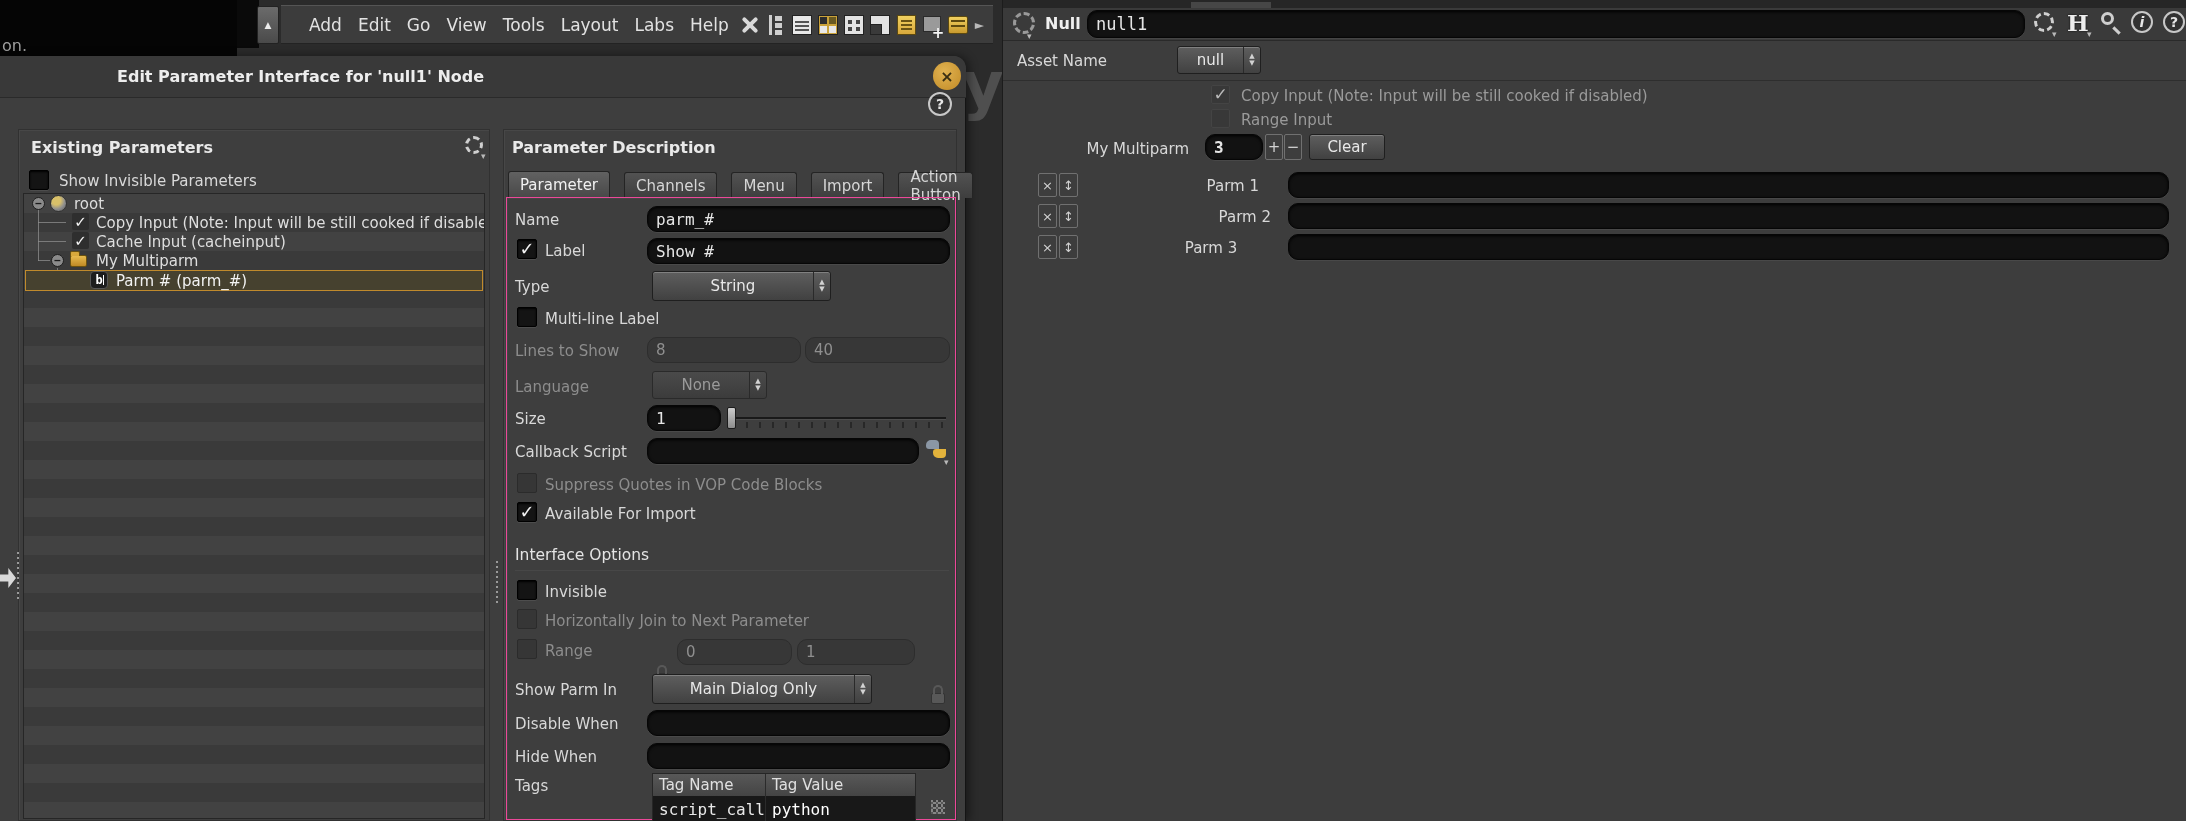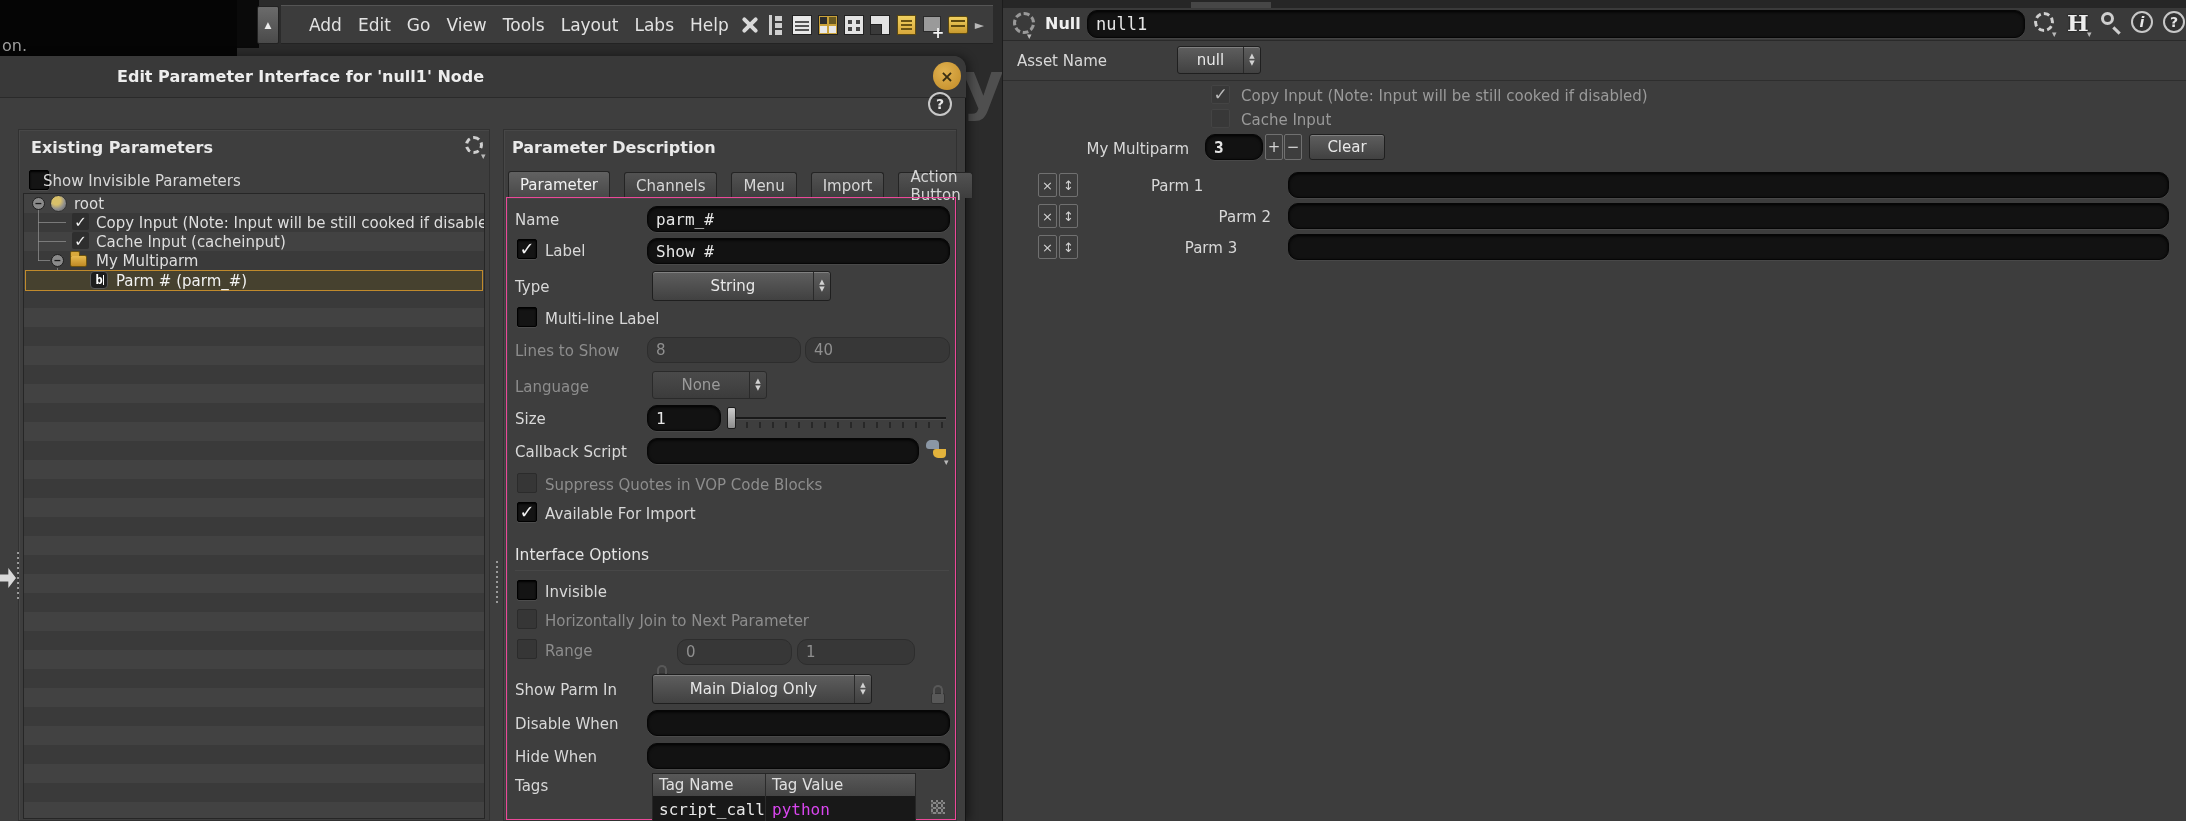--- a/index.html
+++ b/index.html
@@ -154,31 +154,31 @@
           <i>▲</i>
           <i>▼</i>
         </span>
     </div>
     <div class="abs sep-h" style="left:0;top:80px;width:1184px;"></div>
 
     <div class="abs cb subtle" style="left:208px;top:85px;width:19px;height:19px;font-size:17px;">✓</div>
     <div class="abs lbl dis" style="left:238px;top:87px;color:#9a9a9a;">Copy Input (Note: Input will be still cooked if disabled)</div>
 
     <div class="abs cb subtle" style="left:208px;top:109px;width:19px;height:19px;"></div>
-    <div class="abs lbl dis" style="left:238px;top:111px;color:#9a9a9a;">Cache Input</div>
+    <div class="abs lbl dis" style="left:238px;top:111px;color:#9a9a9a;">Range Input</div>
 
     <div class="abs lbl" style="left:38px;top:140px;width:148px;text-align:right;">My Multiparm</div>
     <div class="abs fld" style="left:202px;top:134px;width:58px;height:26px;font-weight:bold;">3</div>
     <div class="abs sqbtn" style="left:262px;top:134px;width:18px;height:26px;font-size:15px;">+</div>
     <div class="abs sqbtn" style="left:281px;top:134px;width:18px;height:26px;font-size:15px;">−</div>
     <div class="abs btn" style="left:306px;top:134px;width:76px;height:26px;">Clear</div>
 
     <div class="abs sqbtn" style="left:35px;top:173px;width:19px;height:24px;">×</div>
     <div class="abs sqbtn" style="left:56px;top:173px;width:19px;height:24px;">↕</div>
-    <div class="abs lbl" style="left:148px;top:177px;width:120px;text-align:left;">Parm 1</div>
+    <div class="abs lbl" style="left:136px;top:177px;width:120px;text-align:right;">Parm 1</div>
     <div class="abs fld" style="left:285px;top:172px;width:881px;height:26px;"></div>
 
     <div class="abs sqbtn" style="left:35px;top:204px;width:19px;height:24px;">×</div>
     <div class="abs sqbtn" style="left:56px;top:204px;width:19px;height:24px;">↕</div>
     <div class="abs lbl" style="left:148px;top:208px;width:120px;text-align:right;">Parm 2</div>
     <div class="abs fld" style="left:285px;top:203px;width:881px;height:26px;"></div>
 
     <div class="abs sqbtn" style="left:35px;top:235px;width:19px;height:24px;">×</div>
     <div class="abs sqbtn" style="left:56px;top:235px;width:19px;height:24px;">↕</div>
     <div class="abs lbl" style="left:148px;top:239px;width:120px;text-align:center;">Parm 3</div>
@@ -191,21 +191,21 @@
       <div class="abs" style="left:117px;top:11px;font-weight:bold;font-size:16px;color:#ededed;">Edit Parameter Interface for 'null1' Node</div>
       <div class="abs" style="left:933px;top:6px;width:28px;height:28px;border-radius:50%;background:radial-gradient(circle at 40% 35%,#e2b351,#c08a26);display:flex;align-items:center;justify-content:center;color:#3a2f12;font-weight:bold;font-size:16px;">×</div>
     </div>
     <div class="abs circ" style="left:928px;top:36px;width:24px;height:24px;">?</div>
 
     <div class="abs groupbox" style="left:18px;top:73px;width:472px;height:692px;">
       <div class="abs lbl bold" style="left:12px;top:8px;">Existing Parameters</div>
       <div class="abs gear" style="left:446px;top:6px;width:18px;height:18px;"></div>
       <i class="abs caret" style="left:462px;top:22px;">▾</i>
       <div class="abs cb" style="left:10px;top:40px;"></div>
-      <div class="abs lbl" style="left:24px;top:42px;">Show Invisible Parameters</div>
+      <div class="abs lbl" style="left:40px;top:42px;">Show Invisible Parameters</div>
 
       <div class="abs" style="left:4px;top:63px;width:462px;height:626px;border:1px solid #262626;
                   background:repeating-linear-gradient(180deg,#424242 0 19px,#3a3a3a 19px 38px);overflow:hidden;">
 
         <div class="abs conn" style="left:14px;top:16px;width:1px;height:51px;"></div>
         <div class="abs conn" style="left:14px;top:28px;width:28px;height:1px;"></div>
         <div class="abs conn" style="left:14px;top:47px;width:28px;height:1px;"></div>
         <div class="abs conn" style="left:14px;top:66px;width:12px;height:1px;"></div>
         <div class="abs conn" style="left:33px;top:74px;width:1px;height:12px;"></div>
         <div class="abs conn" style="left:33px;top:86px;width:26px;height:1px;"></div>
@@ -341,21 +341,21 @@
         <div class="abs fld" style="left:140px;top:545px;width:303px;height:26px;"></div>
 
         <div class="abs lbl" style="left:8px;top:579px;">Tags</div>
         <div class="abs" style="left:145px;top:575px;width:264px;border:1px solid #262626;">
           <div style="display:flex;">
             <div style="width:106px;height:22px;background:linear-gradient(#585858,#444);border-right:1px solid #2b2b2b;color:#e0e0e0;font-size:15px;display:flex;align-items:center;padding-left:6px;">Tag Name</div>
             <div style="flex:1;height:22px;background:linear-gradient(#585858,#444);color:#e0e0e0;font-size:15px;display:flex;align-items:center;padding-left:6px;">Tag Value</div>
           </div>
           <div style="display:flex;">
             <div class="mono" style="width:106px;height:26px;background:#181818;border-right:1px solid #2b2b2b;color:#e8e8e8;font-size:16px;display:flex;align-items:center;padding-left:6px;">script_call</div>
-            <div class="mono" style="flex:1;height:26px;background:#181818;color:#d946ef;font-size:16px;display:flex;align-items:center;padding-left:6px;">python</div>
+            <div class="mono" style="flex:1;height:26px;background:#181818;color:#ffffff;font-size:16px;display:flex;align-items:center;padding-left:6px;">python</div>
           </div>
         </div>
         <div class="abs grip9" style="left:424px;top:602px;width:14px;height:14px;"></div>
       </div>
     </div>
   </div>
 
   <div class="abs" style="left:0;top:566px;width:16px;height:24px;background:#d9d9d9;
               clip-path:polygon(0 35%,52% 35%,52% 8%,100% 50%,52% 92%,52% 65%,0 65%);"></div>
   <div class="abs dots-v" style="left:17px;top:552px;height:48px;"></div>

